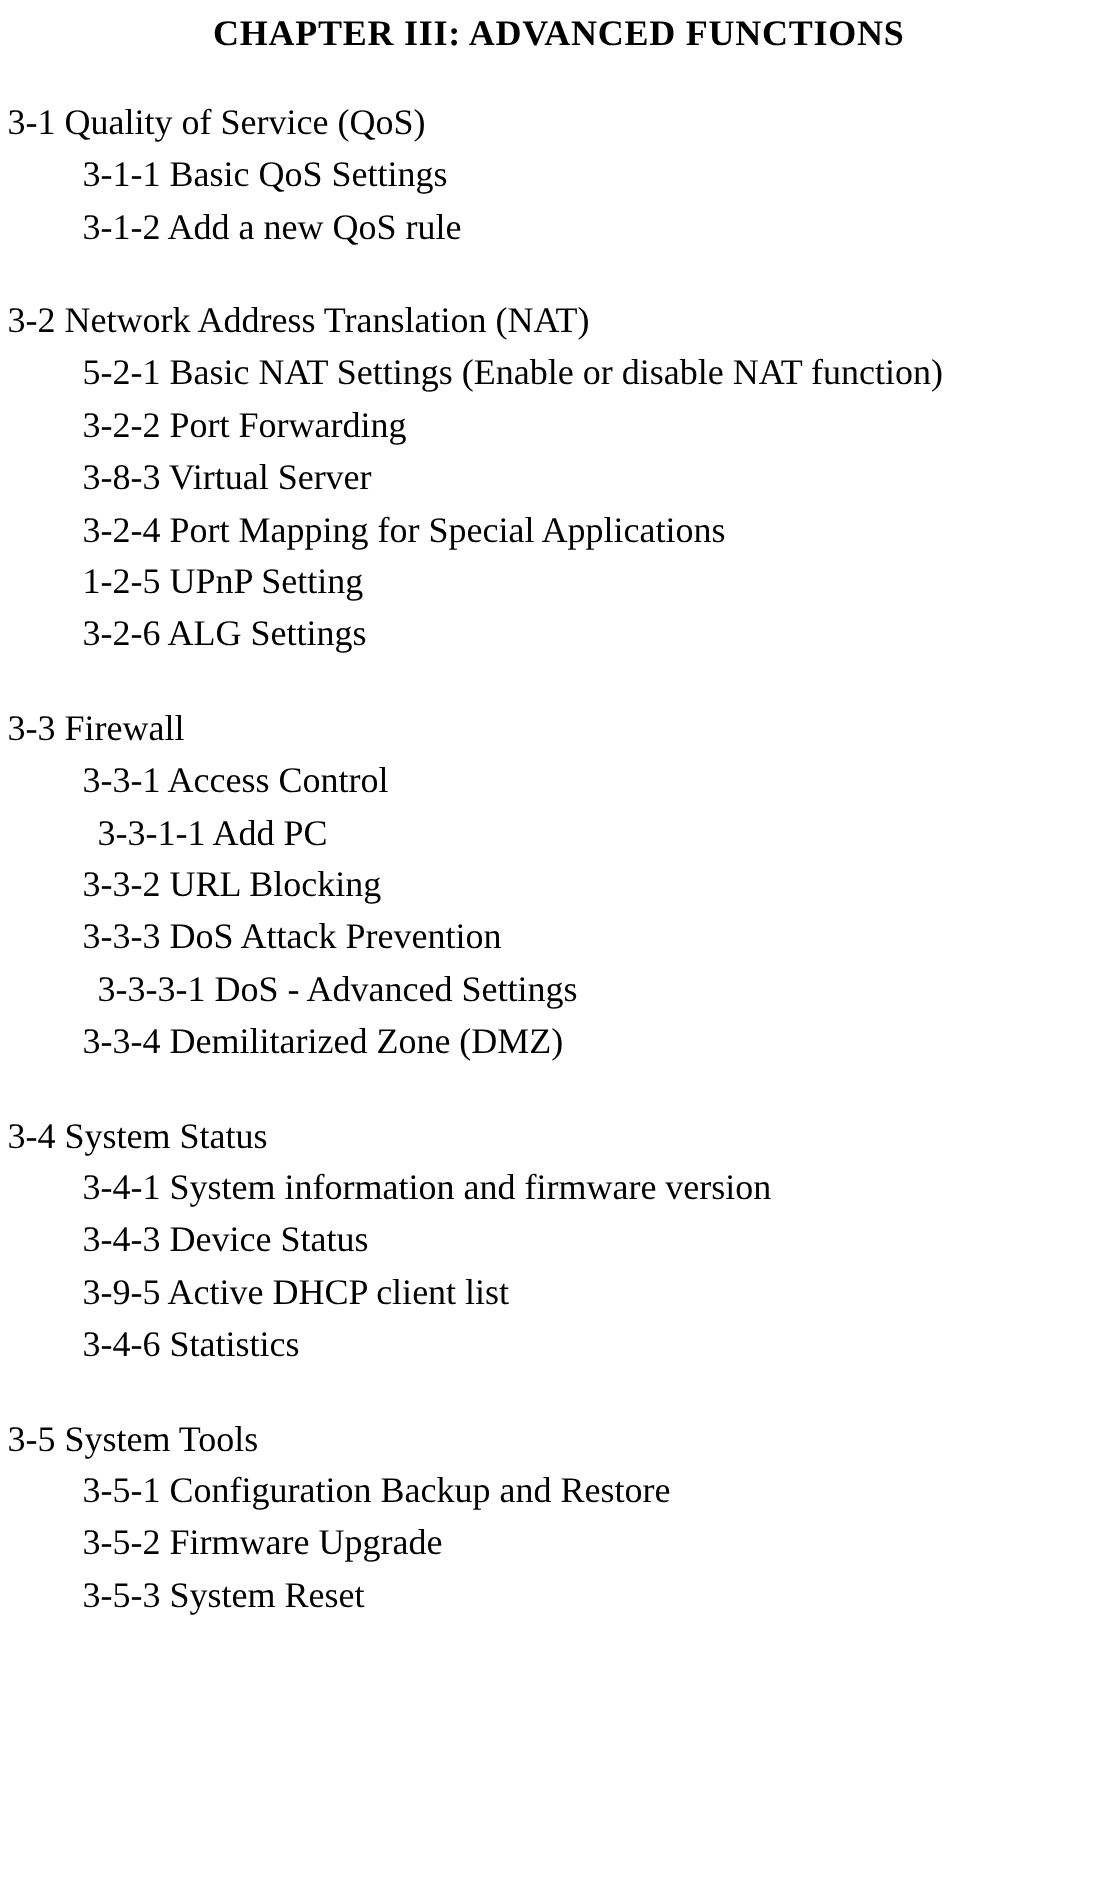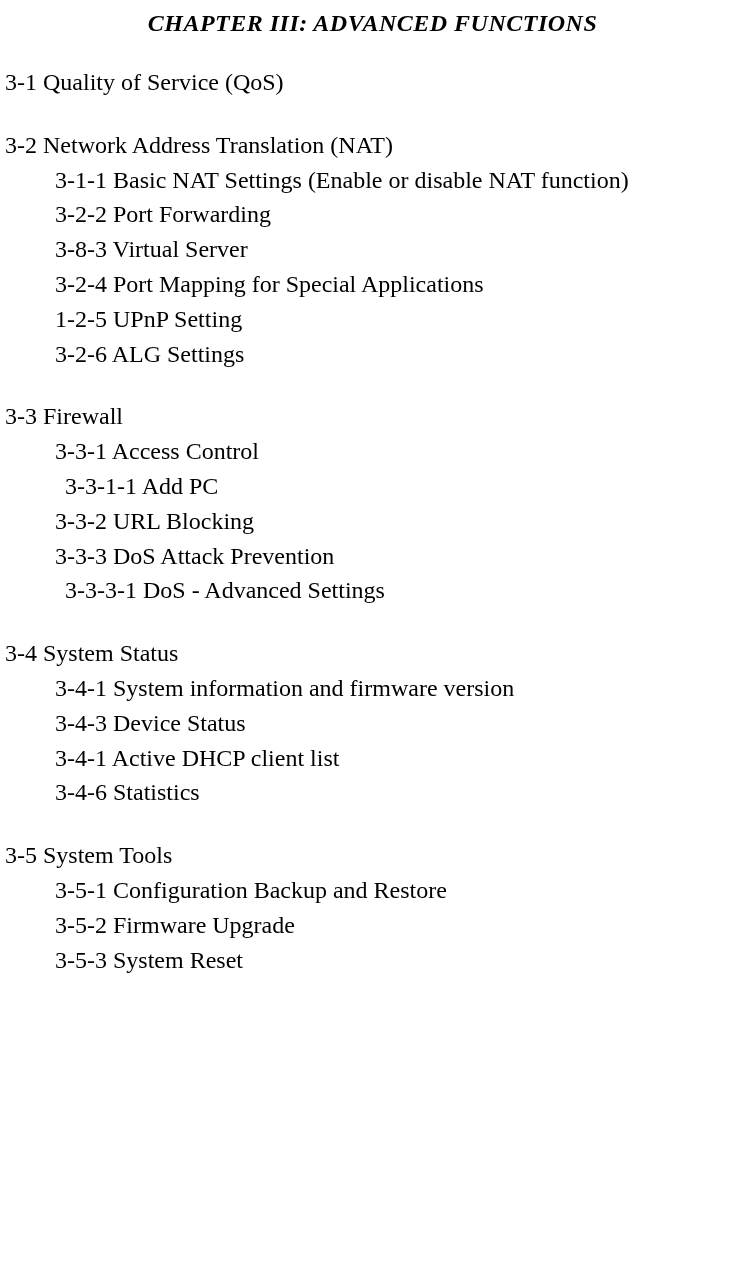--- a/index.html
+++ b/index.html
@@ -10,21 +10,20 @@
       margin: 0;
       padding: 10px 5px;
       width: 745px;
       box-sizing: border-box;
     }
     .chapter-title {
       font-weight: bold;
       text-align: center;
       margin-bottom: 28px;
       letter-spacing: 0.5px;
-      font-style: italic;
     }
     .section-block {
       margin-bottom: 28px;
     }
     .lvl0 {
       margin-left: 0px;
       line-height: 1.45;
     }
     .lvl1 {
       margin-left: 50px;
@@ -36,43 +35,46 @@
     }
   </style>
 </head>
 <body>
 
 <div class="chapter-title">CHAPTER III:    ADVANCED FUNCTIONS</div>
 
 <div id="toc-container">
     <div class="section-block">
       <div class="lvl0">3-1 Quality of Service (QoS)</div>
+      <div class="lvl1">3-1-1 Basic QoS Settings</div>
+      <div class="lvl1">3-1-2 Add a new QoS rule</div>
     </div>
     <div class="section-block">
       <div class="lvl0">3-2 Network Address Translation (NAT)</div>
-      <div class="lvl1">3-1-1 Basic NAT Settings (Enable or disable NAT function)</div>
+      <div class="lvl1">5-2-1 Basic NAT Settings (Enable or disable NAT function)</div>
       <div class="lvl1">3-2-2 Port Forwarding</div>
       <div class="lvl1">3-8-3 Virtual Server</div>
       <div class="lvl1">3-2-4 Port Mapping for Special Applications</div>
       <div class="lvl1">1-2-5 UPnP Setting</div>
       <div class="lvl1">3-2-6 ALG Settings</div>
     </div>
     <div class="section-block">
       <div class="lvl0">3-3 Firewall</div>
       <div class="lvl1">3-3-1 Access Control</div>
       <div class="lvl2">3-3-1-1 Add PC</div>
       <div class="lvl1">3-3-2 URL Blocking</div>
       <div class="lvl1">3-3-3 DoS Attack Prevention</div>
       <div class="lvl2">3-3-3-1 DoS - Advanced Settings</div>
+      <div class="lvl1">3-3-4 Demilitarized Zone (DMZ)</div>
     </div>
     <div class="section-block">
       <div class="lvl0">3-4 System Status</div>
       <div class="lvl1">3-4-1 System information and firmware version</div>
       <div class="lvl1">3-4-3 Device Status</div>
-      <div class="lvl1">3-4-1 Active DHCP client list</div>
+      <div class="lvl1">3-9-5 Active DHCP client list</div>
       <div class="lvl1">3-4-6 Statistics</div>
     </div>
     <div class="section-block">
       <div class="lvl0">3-5 System Tools</div>
       <div class="lvl1">3-5-1 Configuration Backup and Restore</div>
       <div class="lvl1">3-5-2 Firmware Upgrade</div>
       <div class="lvl1">3-5-3 System Reset</div>
     </div>
   </div>
 

